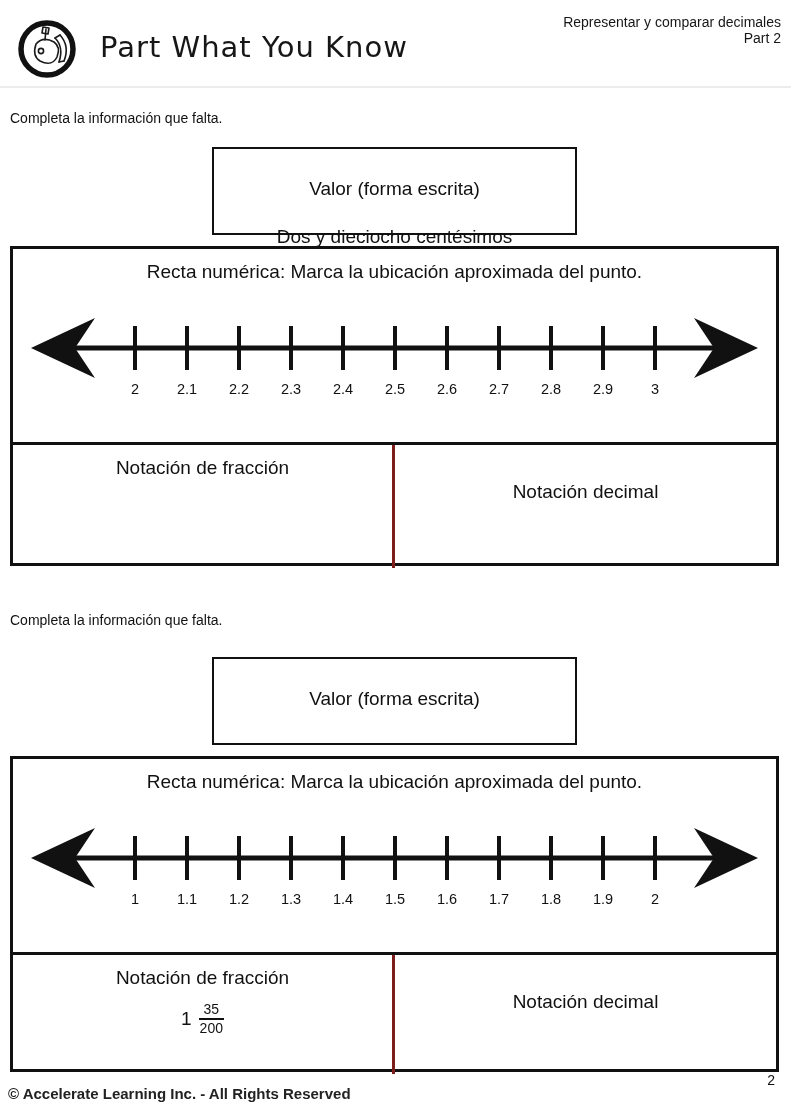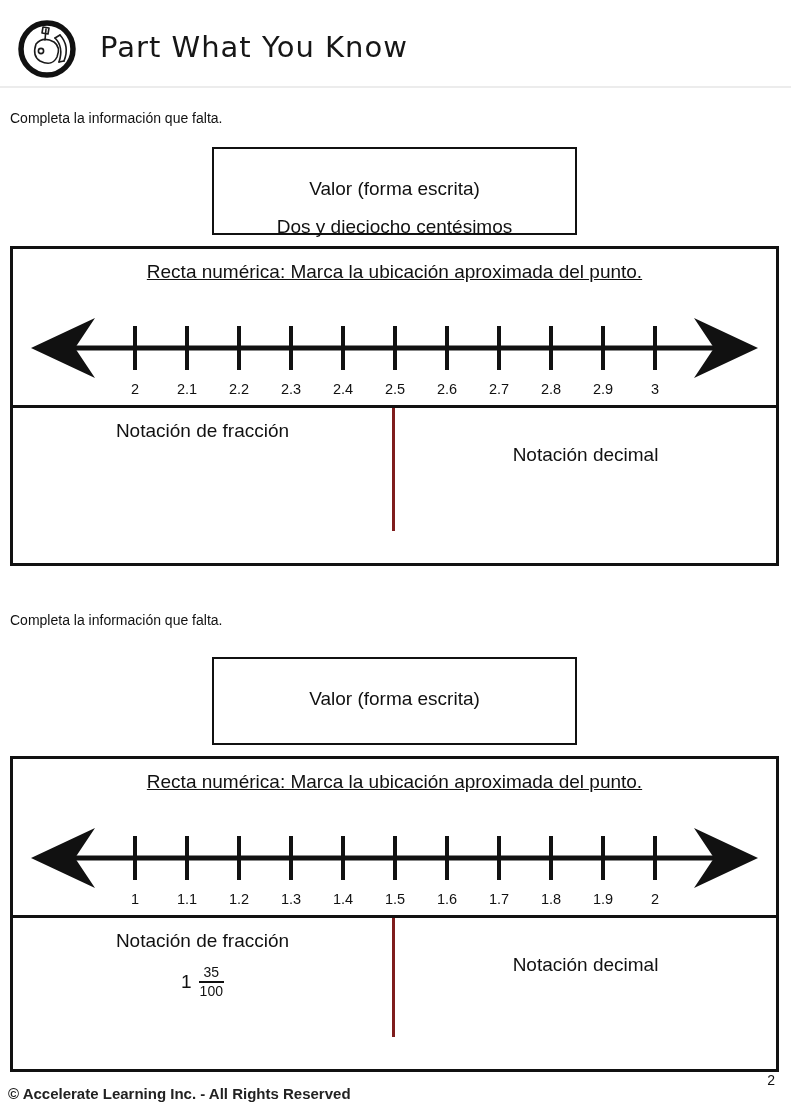--- a/index.html
+++ b/index.html
@@ -16,28 +16,28 @@
   
   .instruction { position:absolute; left:10px; font-size:14px; color:#111; }
   .instruction.one { top:110px; }
   .instruction.two { top:612px; }
 
   
   .value-box { position:absolute; left:212px; width:365px; height:88px; border:2px solid #111; background:#fff; text-align:center; }
   .value-box.one { top:147px; }
   .value-box.two { top:657px; }
   .value-label { padding-top:13px; font-size:19px;margin-top:16px; }
-  .value-text { margin-top:16px; font-size:19px; }
+  .value-text { margin-top:26px; font-size:19px; }
   .value-answer-area { margin-top:8px; height:34px; }
 
   
   .big-box { position:absolute; left:10px; width:769px; border:3px solid #111; background:#fff; }
   .big-box.one { top:246px; height:320px; }
   .big-box.two { top:756px; height:316px; }
-  .nl-area { height:159px; border-bottom:3px solid #111;text-decoration:underline; }
+  .nl-area { height:196px; border-bottom:3px solid #111; }
   .nl-title { text-align:center; padding-top:12px; font-size:19px; }
   svg.numberline { display:block; margin:3px auto 0 auto; }
   .nl-main { stroke:#111; stroke-width:5; }
   .nl-arrow { fill:#111; }
   .nl-tick { stroke:#111; stroke-width:4; }
   .nl-label { font-family:"Liberation Sans", sans-serif; font-size:14.5px; fill:#111; text-anchor:middle; }
 
   .cells { display:flex; width:100%; }
   .big-box.one .cells { height:123px; }
   .big-box.two .cells { height:119px; }
@@ -73,20 +73,24 @@
       <path d="M27 9 l6 1 l-1 6 l-6 -1 z"></path>
       <path d="M20 26 q-4 12 4 17 q12 6 17 -4 q4 -10 -3 -15 q-11 -6 -18 2 z"></path>
       <circle cx="25" cy="33" r="2.6"></circle>
       <path d="M39 20 q9 9 4 24"></path>
       <path d="M44 17 q10 11 4 26"></path>
       <path d="M39 20 L44 17"></path>
       <path d="M43 44 L48 43"></path>
     </g>
   </svg>
   <div class="page-title">Part What You Know</div>
+  <div class="header-right">
+    <div>Representar y comparar decimales</div>
+    <div>Part 2</div>
+  </div>
   <div class="hairline"></div>
 
   <div class="instruction one">Completa la información que falta.</div>
 
   <div class="value-box one">
     <div class="value-label">Valor (forma escrita)</div>
     <div class="value-text">Dos y dieciocho centésimos</div>
   </div>
 
   <div class="big-box one">
@@ -171,21 +175,21 @@
         </svg>
     </div>
     <div class="cells">
       <div class="cell left">
         <div class="cell-label">Notación de fracción</div>
         <div class="mixed">
           <span class="whole">1</span>
           <span class="frac">
             <span class="num">35</span>
             <span class="bar"></span>
-            <span class="den">100</span>
+            <span class="den">200</span>
           </span>
         </div>
       </div>
       <div class="cell right">
         <div class="cell-label">Notación decimal</div>
         <div class="answer-area"></div>
       </div>
     </div>
   </div>
 

